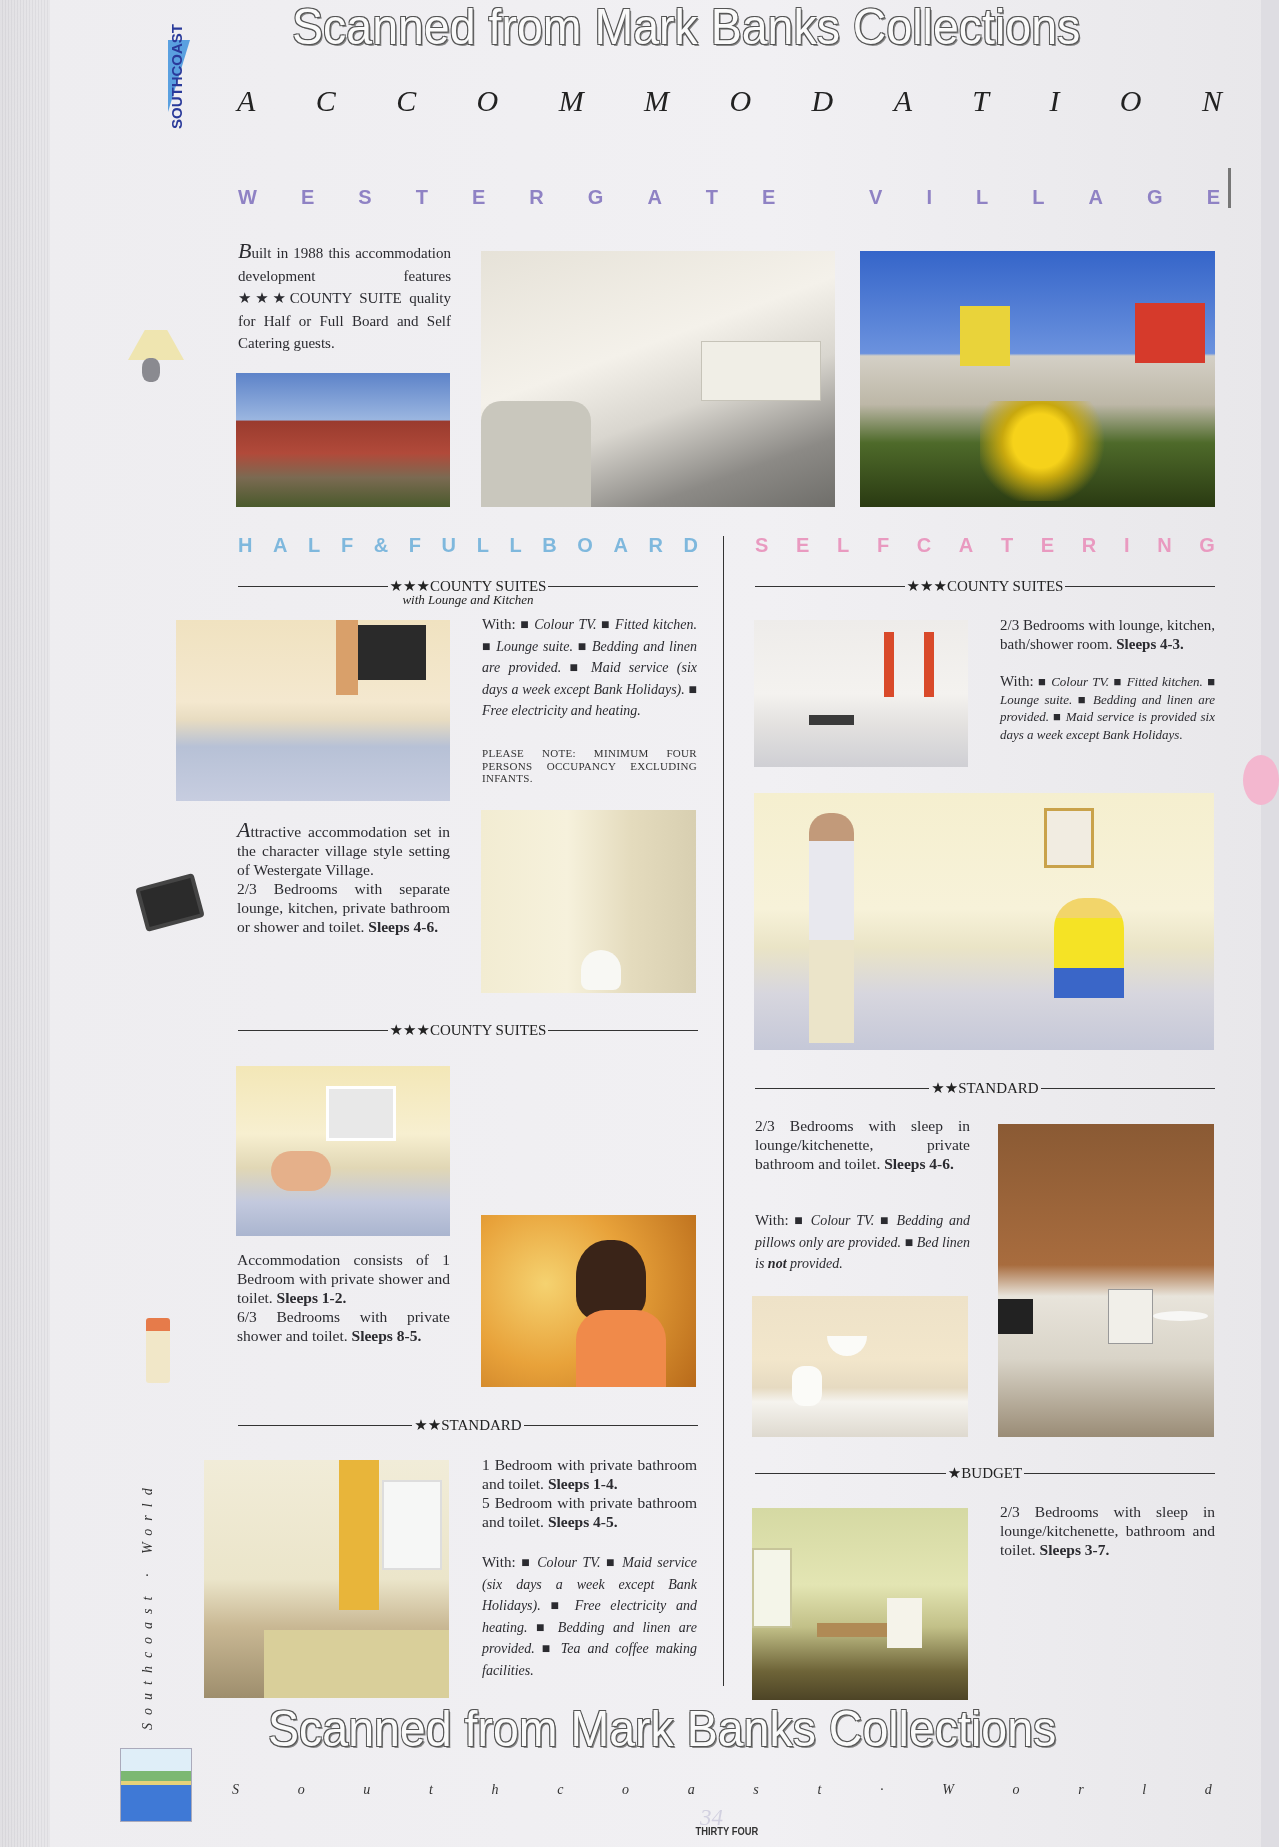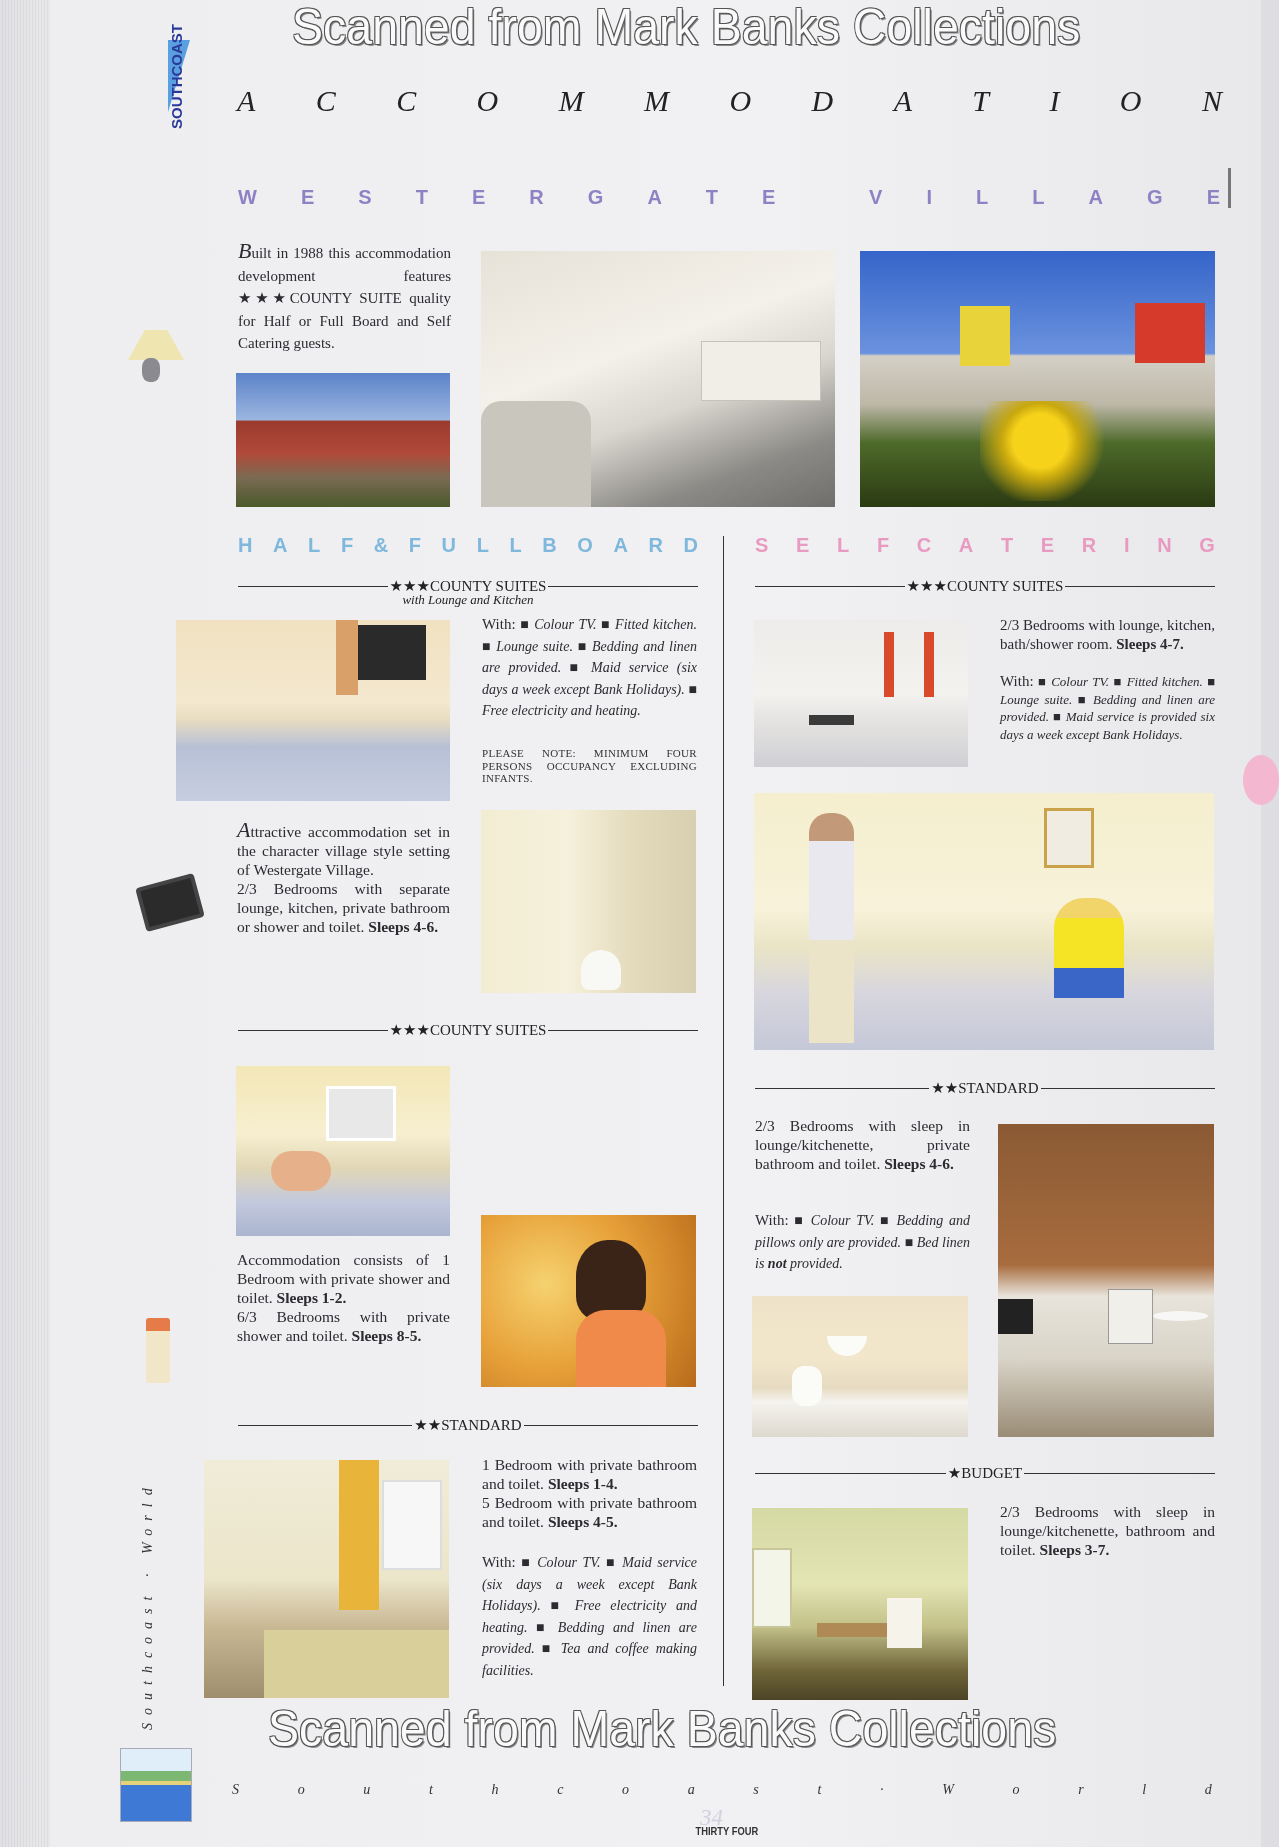--- a/index.html
+++ b/index.html
@@ -239,21 +239,21 @@
     <span>★★★COUNTY SUITES</span>
     <span class="line"></span>
   </div>
 
   <div class="photo" style="left:754px;top:620px;width:214px;height:147px;background:linear-gradient(180deg,#eeecea 0%,#f4f2ef 50%,#e4e2e0 70%,#cfcfd4 100%);">
     <div style="position:absolute;left:130px;top:12px;width:10px;height:65px;background:#d94a2a;"></div>
     <div style="position:absolute;left:170px;top:12px;width:10px;height:65px;background:#d94a2a;"></div>
     <div style="position:absolute;left:55px;top:95px;width:45px;height:10px;background:#3a3a3a;"></div>
   </div>
 
-  <div class="text" style="left:1000px;top:616px;width:215px;line-height:19px;font-size:15px;"><span>2/3 Bedrooms with lounge, kitchen, bath/shower room.</span> <b>Sleeps 4-7.</b></div>
+  <div class="text" style="left:1000px;top:616px;width:215px;line-height:19px;font-size:15px;"><span>2/3 Bedrooms with lounge, kitchen, bath/shower room.</span> <b>Sleeps 4-3.</b></div>
   <div class="text italic" style="left:1000px;top:673px;width:215px;font-size:13px;line-height:17.5px;"><span style="font-style:normal;font-size:15px;">With:</span> <span>■ Colour TV. ■ Fitted kitchen. ■ Lounge suite. ■ Bedding and linen are provided. ■ Maid service is provided six days a week except Bank Holidays.</span></div>
 
   <div class="photo" style="left:754px;top:793px;width:460px;height:257px;background:linear-gradient(180deg,#f5efcf 0%,#f7f2d9 45%,#eae4c6 60%,#d7d6de 78%,#c5c8d8 100%);">
     <div style="position:absolute;left:290px;top:15px;width:50px;height:60px;border:3px solid #c9a24a;background:#f1ece1;"></div>
     <div style="position:absolute;left:55px;top:20px;width:45px;height:230px;background:linear-gradient(180deg,#c29a7a 0 12%,#e8e8ee 12% 55%,#ebe4c9 55% 100%);border-radius:20px 20px 0 0;"></div>
     <div style="position:absolute;left:300px;top:105px;width:70px;height:100px;background:linear-gradient(180deg,#f2d56a 0 20%,#f5e325 20% 70%,#3a66c8 70% 100%);border-radius:30px 30px 0 0;"></div>
   </div>
 
   <div class="rule-head" style="left:755px;top:1079px;width:460px;">
     <span class="line"></span>

